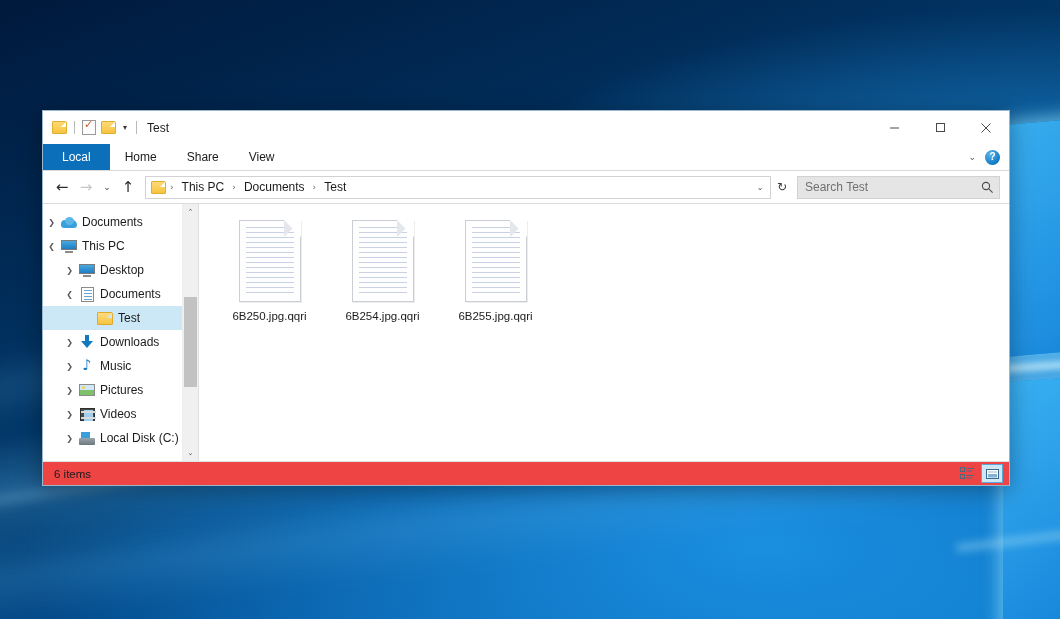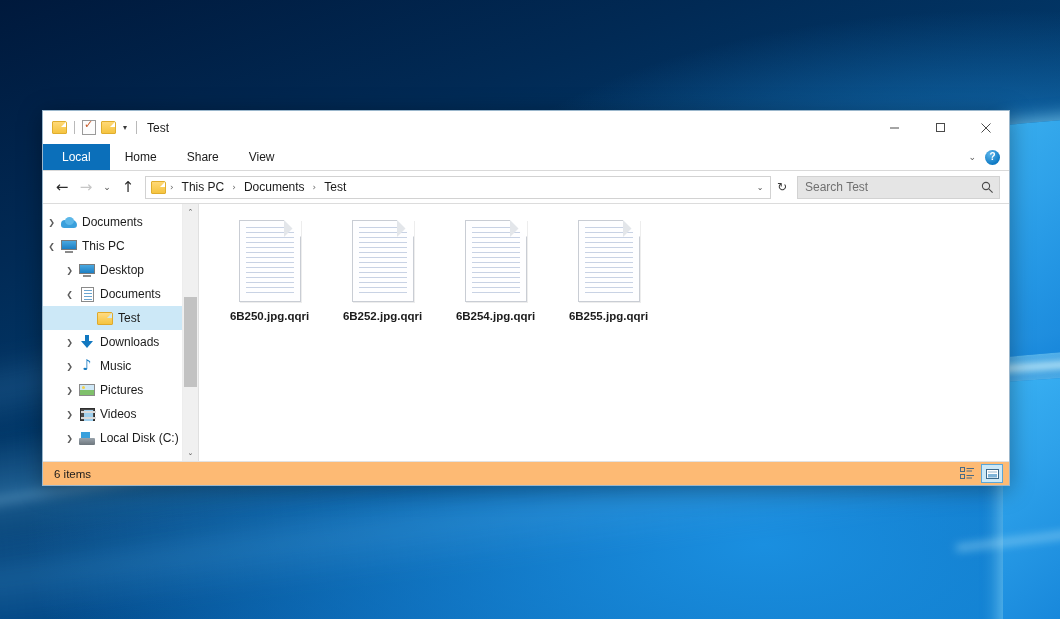--- a/index.html
+++ b/index.html
@@ -560,21 +560,20 @@
   
   .content {
     flex: 1;
     background: #ffffff;
     padding: 10px 0 0 14px;
     display: flex;
     flex-wrap: wrap;
     align-content: flex-start;
     overflow: hidden;
     min-width: 0;
-    font-weight: bold;
   }
   .fileitem {
     width: 113px;
     height: 122px;
     display: flex;
     flex-direction: column;
     align-items: center;
     padding-top: 1px;
   }
   .fileicon-wrap {
@@ -626,21 +625,21 @@
     color: #1b1b1b;
     margin-top: 2px;
     white-space: nowrap;
     padding: 1px 3px;
   }
 
   
   .statusbar {
     height: 24px;
     flex: none;
-    background: #fdba74;
+    background: #ef4444;
     border-top: 1px solid #e2e2e2;
     display: flex;
     align-items: center;
     padding: 0 6px 0 11px;
   }
   .status-text { font-size: 11.5px; color: #1b1b1b; }
   .view-btns {
     margin-left: auto;
     display: flex;
     gap: 3px;
@@ -854,31 +853,20 @@
               <div class="lines"></div>
                 <div class="lines short"></div>
               <div class="fold2"></div>
                 <div class="fold"></div>
             </div>
           </div>
           <div class="filename">6B250.jpg.qqri</div>
         </div>
 
 
-        <div class="fileitem">
-          <div class="fileicon-wrap">
-            <div class="fileicon">
-              <div class="lines"></div>
-                <div class="lines short"></div>
-              <div class="fold2"></div>
-                <div class="fold"></div>
-            </div>
-          </div>
-          <div class="filename">6B252.jpg.qqri</div>
-        </div>
 
 
         <div class="fileitem">
           <div class="fileicon-wrap">
             <div class="fileicon">
               <div class="lines"></div>
                 <div class="lines short"></div>
               <div class="fold2"></div>
                 <div class="fold"></div>
             </div>

